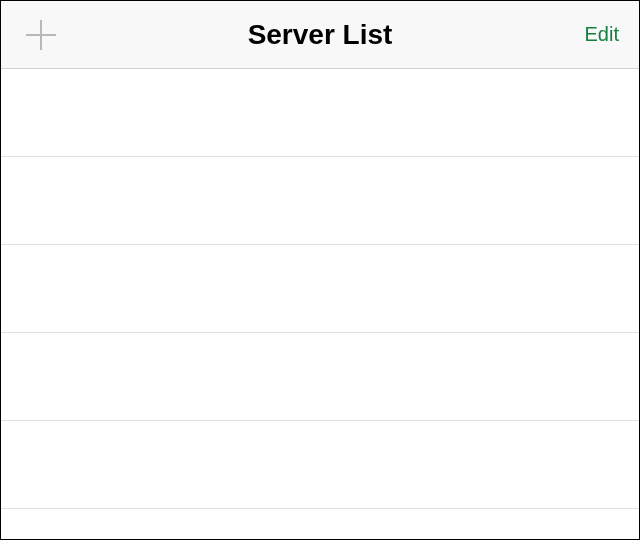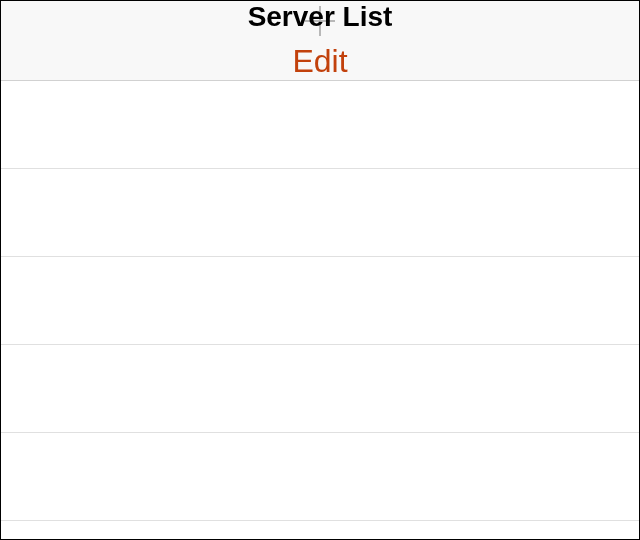--- a/index.html
+++ b/index.html
@@ -9,29 +9,28 @@
     }
     body {
       font-family: -apple-system, BlinkMacSystemFont, "Helvetica Neue", Helvetica, Arial, sans-serif;
       background: #fff;
       width: 640px;
       height: 540px;
       overflow: hidden;
       border: 1px solid #000;
     }
     .nav-bar {
-      height: 80px;
+      height: 68px;
       background: #f8f8f8;
       border-bottom: 1px solid #d1d1d1;
       display: flex;
       align-items: center;
       justify-content: space-between;
       padding: 0 20px;
       position: relative;
-      flex-direction: column;
     }
     .add-button {
       width: 40px;
       height: 40px;
       display: flex;
       align-items: center;
       justify-content: center;
       cursor: pointer;
       background: none;
       border: none;
@@ -63,23 +62,23 @@
       position: absolute;
       left: 50%;
       transform: translateX(-50%);
       font-size: 28px;
       font-weight: 700;
       color: #000;
     }
     .edit-button {
       background: none;
       border: none;
-      font-size: 32px;
+      font-size: 20px;
       font-weight: 400;
-      color: #c2410c;
+      color: #15803d;
       cursor: pointer;
       font-family: inherit;
     }
     .list-container {
       height: calc(540px - 80px - 2px);
       overflow: hidden;
     }
     .list-row {
       height: 88px;
       border-bottom: 1px solid #e0e0e0;

